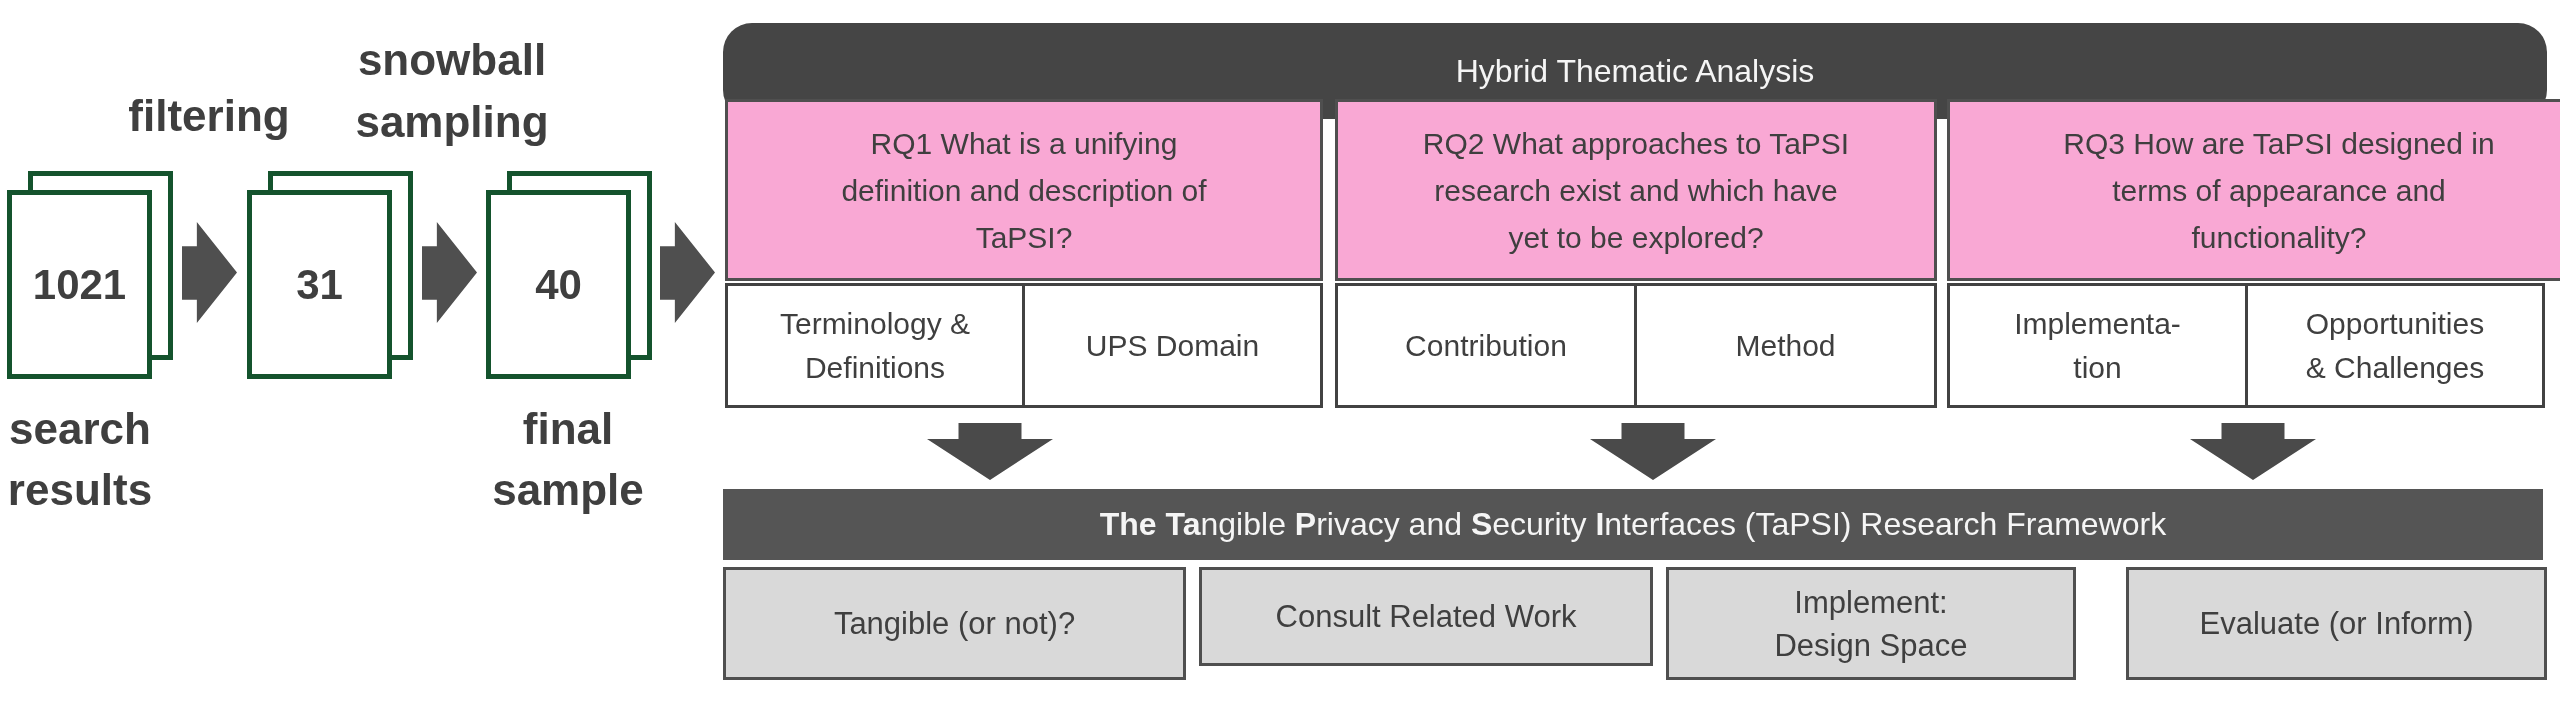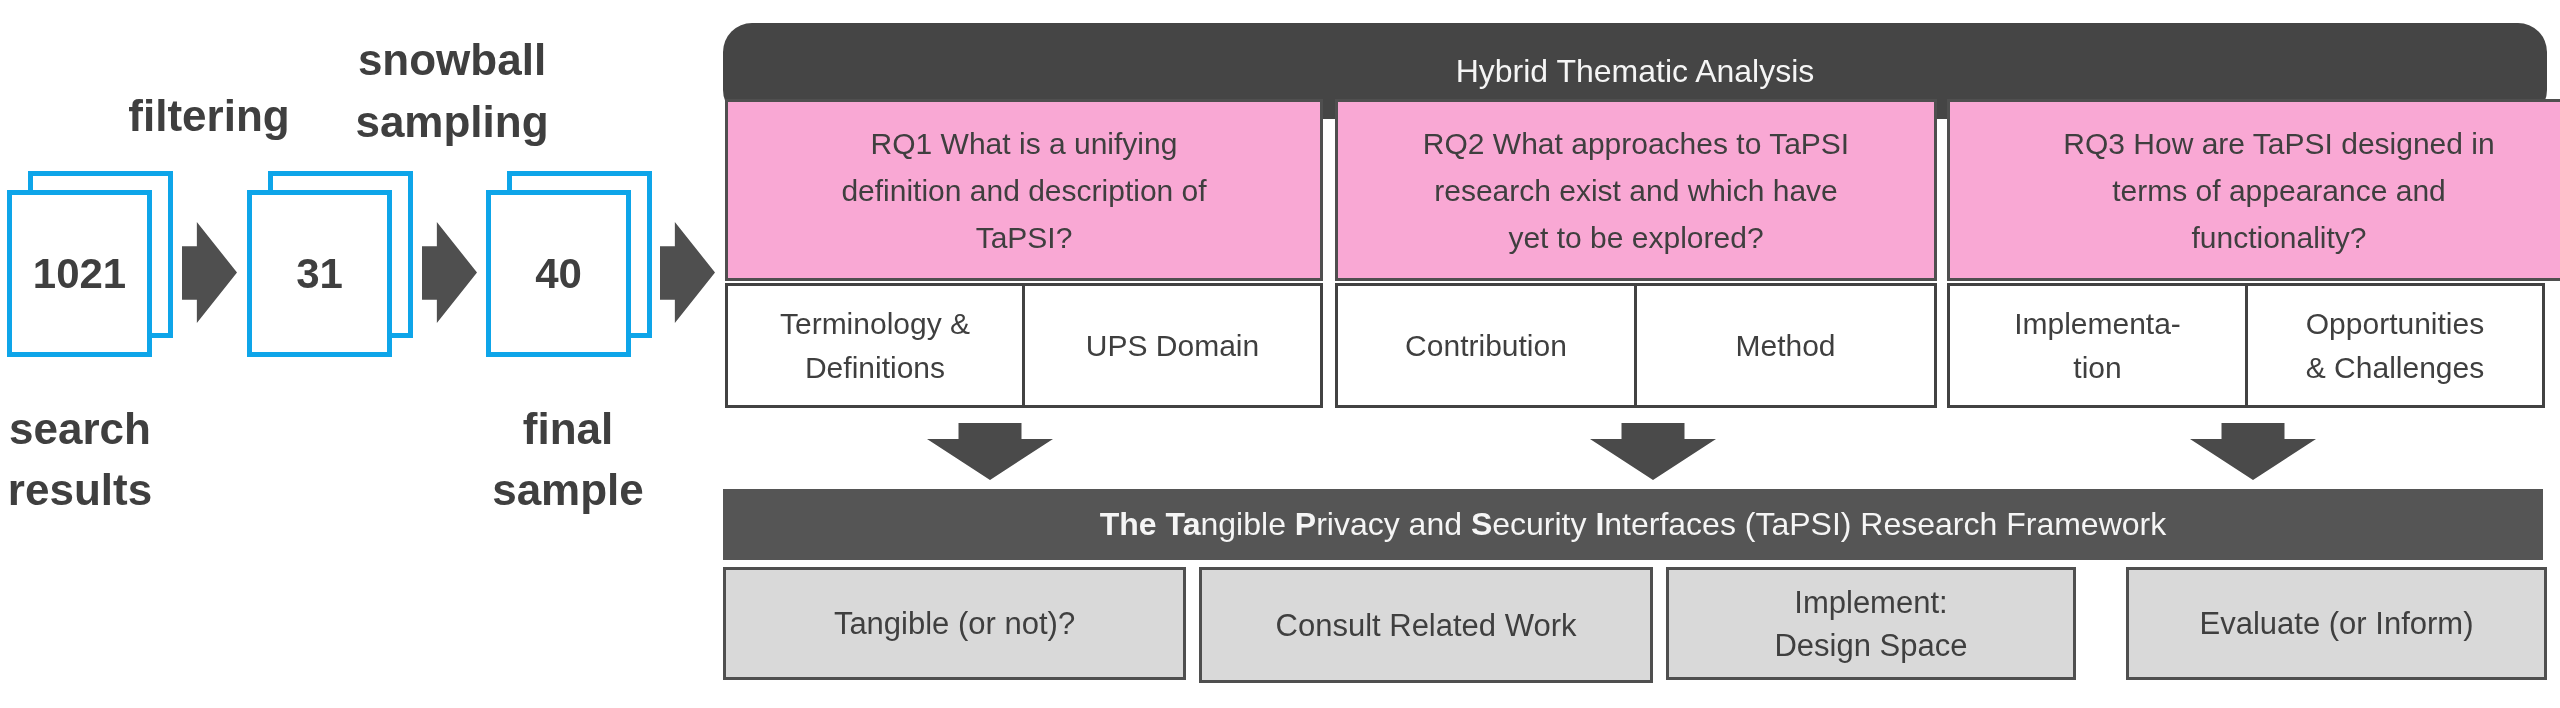--- a/index.html
+++ b/index.html
@@ -7,22 +7,22 @@
        font-family:"Liberation Sans",sans-serif;color:#3f3f3f;}
   .canvas{position:relative;width:2560px;height:708px;background:#ffffff;}
 
   .abs{position:absolute;}
 
   
   .flow-label{font-weight:700;font-size:44px;line-height:60px;text-align:center;
               white-space:pre-line;color:#3f3f3f;}
 
   
-  .doc-back,.doc-front{position:absolute;width:145px;height:167px;
-      background:#ffffff;border:5px solid #0ea5e9;box-sizing:border-box;}
+  .doc-back,.doc-front{position:absolute;width:145px;height:189px;
+      background:#ffffff;border:5px solid #14532d;box-sizing:border-box;}
   .doc-front{display:flex;align-items:center;justify-content:center;}
   .doc-count{font-weight:700;font-size:42px;color:#3f3f3f;}
 
   
   .arrow-right{position:absolute;width:55px;height:101px;background:#4f4f4f;
       clip-path:polygon(0% 24%,27% 24%,27% 0%,100% 50%,27% 100%,27% 77%,0% 77%);}
 
   
   .arrow-down{position:absolute;width:126px;height:57px;background:#4a4a4a;
       clip-path:polygon(25% 0%,75% 0%,75% 28%,100% 28%,50% 100%,0% 28%,25% 28%);}
@@ -118,18 +118,18 @@
 
   <div class="arrow-down" style="left:927px;top:423px;"></div>
   <div class="arrow-down" style="left:1590px;top:423px;"></div>
   <div class="arrow-down" style="left:2190px;top:423px;"></div>
 
   <div class="bar" style="left:723px;top:489px;width:1820px;height:71px;background:#555555;">
     <span class="b">The Ta</span><span class="n">ngible </span><span class="b">P</span><span class="n">rivacy and </span><span class="b">S</span><span class="n">ecurity </span><span class="b">I</span><span class="n">nterfaces (TaPSI) Research Framework</span>
   </div>
 
   <div class="sbox" style="left:723px;top:567px;width:463px;height:113px;">Tangible (or not)?</div>
-  <div class="sbox" style="left:1199px;top:567px;width:454px;height:116px;">Consult Related Work</div>
+  <div class="sbox" style="left:1199px;top:567px;width:454px;height:99px;">Consult Related Work</div>
   <div class="sbox" style="left:1666px;top:567px;width:410px;height:113px;">Implement:
 Design Space</div>
   <div class="sbox" style="left:2126px;top:567px;width:421px;height:113px;">Evaluate (or Inform)</div>
 
 </div>
 
 </body></html>

